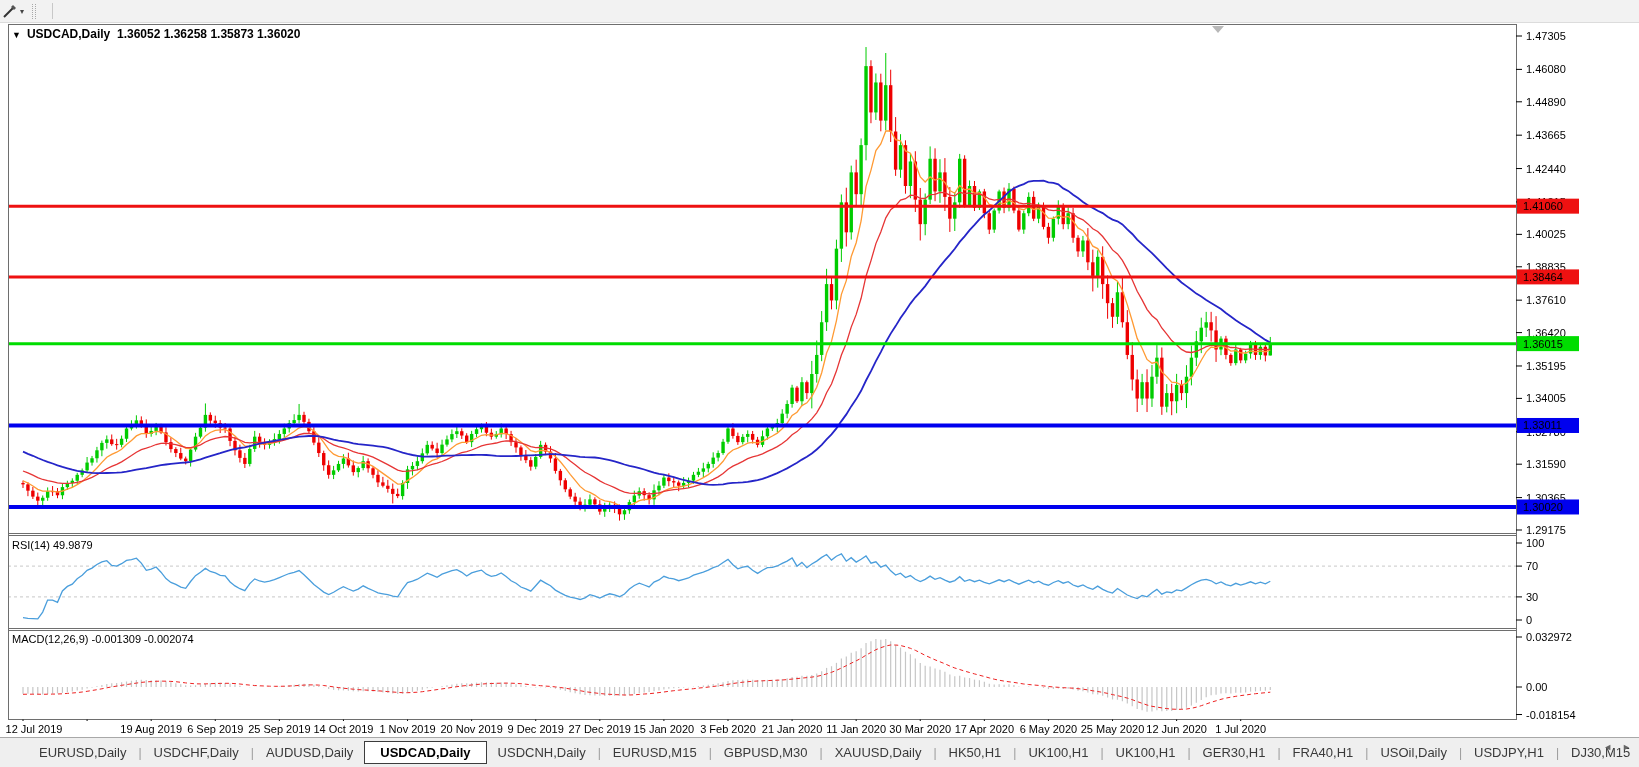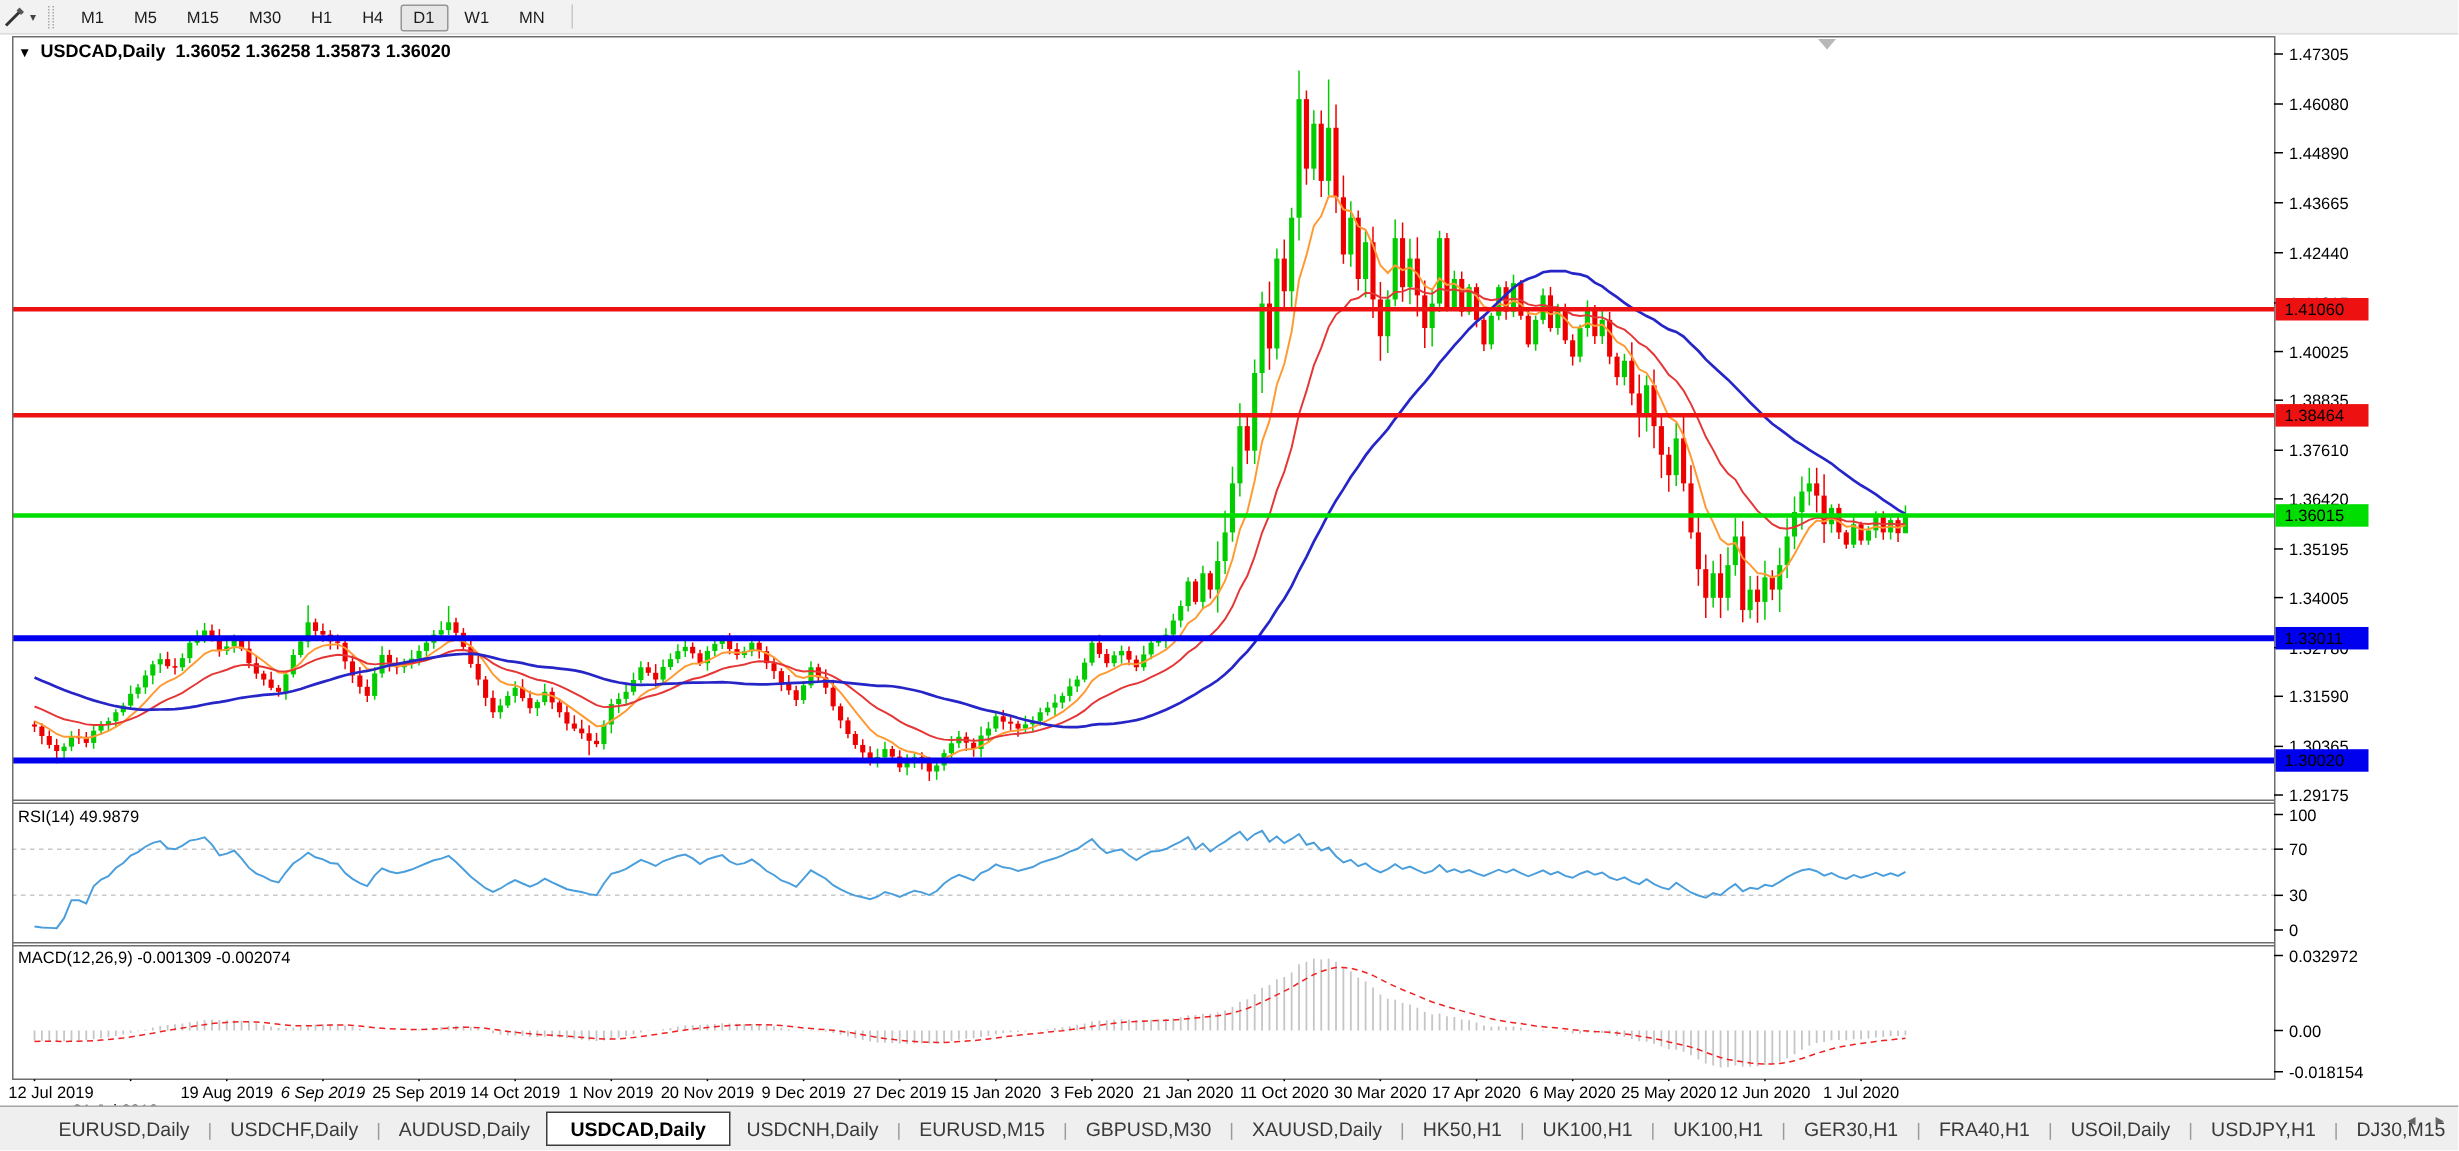--- a/index.html
+++ b/index.html
@@ -41,21 +41,20 @@
   <div class="tool-left">
     <span class="tool-icon">
       <svg width="16" height="16" viewBox="0 0 16 16">
         <path d="M2 14 L12 4" stroke="#333" stroke-width="2" fill="none"></path>
         <path d="M11 2 L14 5 L12 7 L9 4 Z" fill="#555"></path>
       </svg>
     </span>
     <span class="caret">▾</span>
   </div>
   <div class="grip"></div>
-  <div id="tfrow"><span class="tfbtn">M1</span><span class="tfbtn">M5</span><span class="tfbtn">M15</span><span class="tfbtn">M30</span><span class="tfbtn">H1</span><span class="tfbtn">H4</span><span class="tfbtn active">D1</span><span class="tfbtn">W1</span><span class="tfbtn">MN</span></div>
   <div class="vsep"></div>
 </div>
 
 <svg id="chart-svg" width="1639" height="697">
     <rect x="0" y="0" width="1639" height="697" fill="#ffffff"></rect>
     <g>
       <line x1="23" y1="456.57496013137063" x2="23" y2="463.9849531423574" stroke="#ee0000" stroke-width="1"></line>
       <rect x="21.3" y="459.00272479564046" width="3.4" height="1.3623978201633236" fill="#ee0000"></rect>
       <line x1="27.93" y1="458.2004139420526" x2="27.93" y2="472.19213992178646" stroke="#ee0000" stroke-width="1"></line>
       <rect x="26.23" y="460.3651226158038" width="3.4" height="6.326089696882832" fill="#ee0000"></rect>
@@ -923,31 +922,31 @@
 
 <div id="title"><span class="menu-caret">▼</span><span>USDCAD,Daily</span><span>  </span><span>1.36052 1.36258 1.35873 1.36020</span></div>
 
 <div class="ind-label" style="top:539px">RSI(14) 49.9879</div>
 <div class="ind-label" style="top:633px">MACD(12,26,9) -0.001309 -0.002074</div>
 
 <div id="datestrip">
     <span class="datelabel" style="left: 34px;">12 Jul 2019</span>
     <span class="datelabel" style="left: 77px; margin-top: 12px;">31 Jul 2019</span>
     <span class="datelabel" style="left: 151.18px;">19 Aug 2019</span>
-    <span class="datelabel" style="left: 215.27px; font-style: italic;">6 Sep 2019</span>
+    <span class="datelabel" style="left: 215.27px;">6 Sep 2019</span>
     <span class="datelabel" style="left: 279.36px;">25 Sep 2019</span>
     <span class="datelabel" style="left: 343.45px;">14 Oct 2019</span>
     <span class="datelabel" style="left: 407.54px;">1 Nov 2019</span>
     <span class="datelabel" style="left: 471.63px;">20 Nov 2019</span>
     <span class="datelabel" style="left: 535.72px;">9 Dec 2019</span>
     <span class="datelabel" style="left: 599.81px;">27 Dec 2019</span>
     <span class="datelabel" style="left: 663.9px;">15 Jan 2020</span>
     <span class="datelabel" style="left: 727.99px;">3 Feb 2020</span>
     <span class="datelabel" style="left: 792.08px;">21 Jan 2020</span>
-    <span class="datelabel" style="left: 856.17px;">11 Oct 2020</span>
+    <span class="datelabel" style="left: 856.17px;">11 Jan 2020</span>
     <span class="datelabel" style="left: 920.26px;">30 Mar 2020</span>
     <span class="datelabel" style="left: 984.35px;">17 Apr 2020</span>
     <span class="datelabel" style="left: 1048.44px;">6 May 2020</span>
     <span class="datelabel" style="left: 1112.53px;">25 May 2020</span>
     <span class="datelabel" style="left: 1176.62px;">12 Jun 2020</span>
     <span class="datelabel" style="left: 1240.71px;">1 Jul 2020</span>
   </div>
 
 <div id="tabbar">
     <div class="tab">EURUSD,Daily</div>

